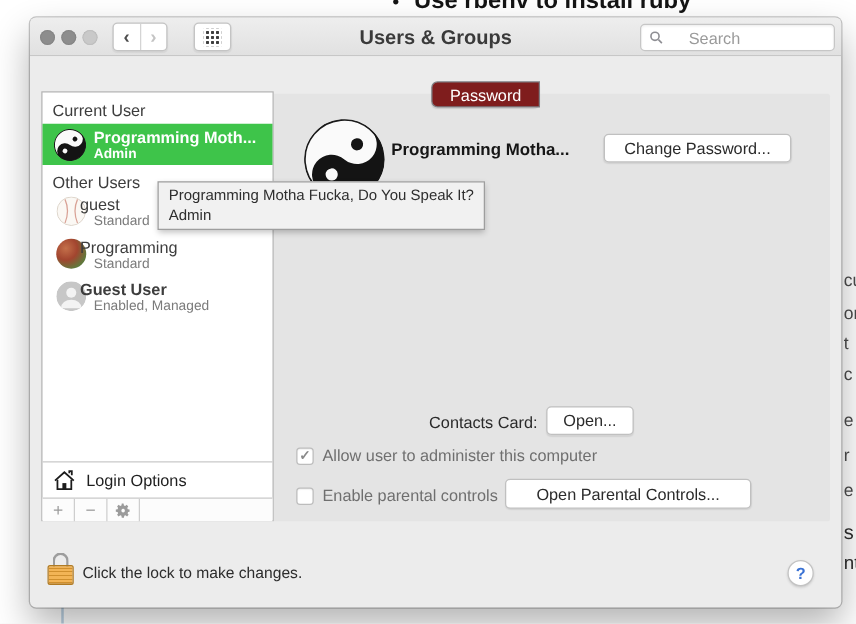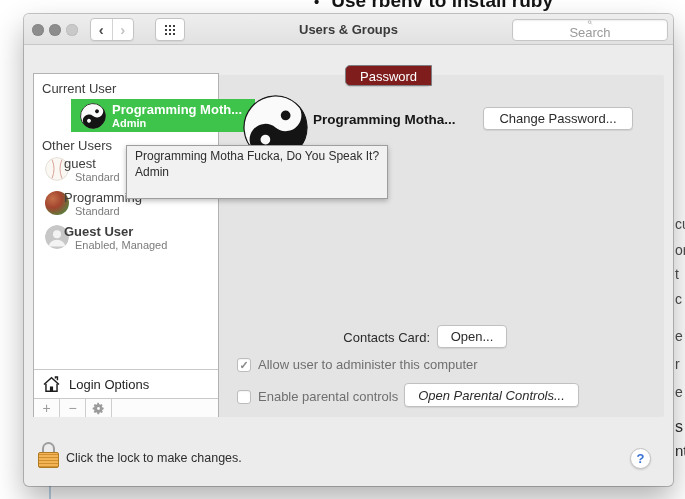--- a/index.html
+++ b/index.html
@@ -61,27 +61,27 @@
     box-shadow:0 1px 1px rgba(0,0,0,.06);
     display:flex; align-items:center; justify-content:center;
   }
   .grid-glyph {
     width:14px; height:14px;
     background-image:radial-gradient(circle, #3e3e3e 1.1px, transparent 1.35px);
     background-size:4px 4px; background-position:1px 1px;
   }
   .win-title {
     position:absolute; left:0; top:8px; width:100%; text-align:center;
-    font-size:13px; font-weight:600; color:#3a3a3a;
+    font-size:16px; font-weight:600; color:#3a3a3a;
   }
   .searchbox {
     position:absolute; left:488px; top:5px; width:156px; height:22px;
     background:#fff; border:1px solid #c6c6c6; border-radius:4px;
     box-shadow:inset 0 1px 2px rgba(0,0,0,.07);
-    display:flex; align-items:center; padding:0 6px; gap:0;flex-direction:column;
+    display:flex; align-items:center; padding:0 6px; gap:20px;
   }
   .searchbox .ph { font-size:13px; color:#9a9a9a; }
 
   
   .sidebar {
     position:absolute; left:9px; top:59px; width:186px; height:344px;
     background:#fff; border:1px solid #b2b2b2;
   }
   .sb-label { position:absolute; left:8px; font-size:13px; color:#3d3d3d; }
   .sb-row-selected {
@@ -136,21 +136,21 @@
   .btn {
     position:absolute; height:23px; background:#fff;
     border:1px solid #c0c0c0; border-radius:4px;
     box-shadow:0 1px 1px rgba(0,0,0,.08);
     font-size:13px; color:#2b2b2b; text-align:left;
     display:flex; align-items:center; justify-content:center; white-space:nowrap;
     font-family:"Liberation Sans", sans-serif;
   }
   .btn-change-pass { left:459px; top:93px;  width:150px; }
   .btn-open       { left:413px; top:311px; width:70px; }
-  .btn-parental   { left:380px; top:369px; width:175px; height:24px;font-style:italic; }
+  .btn-parental   { left:380px; top:369px; width:197px; height:24px; }
 
   .contacts-label { position:absolute; left:314px; top:316px; width:92px; text-align:right;
     font-size:13px; color:#2a2a2a; }
 
   .cb-row { position:absolute; display:flex; align-items:center; gap:7px; }
   .cb-row .cb {
     width:14px; height:14px; background:#fff; border:1px solid #bcbcbc;
     border-radius:3px; box-shadow:inset 0 1px 1px rgba(0,0,0,.05);
     display:flex; align-items:center; justify-content:center;
     font-size:11px; font-weight:700; color:#8a8a8a; line-height:12px;
@@ -176,21 +176,21 @@
     background:#fff; border:1px solid #c3c3c3; box-shadow:0 1px 2px rgba(0,0,0,.15);
     display:flex; align-items:center; justify-content:center;
     font-size:13px; font-weight:700; color:#3a72d4;
   }
 
   
   .tooltip {
     position:absolute; left:126px; top:145px; z-index:20;
     background:#f1f1f1; border:1px solid #9e9e9e;
     box-shadow:0 2px 5px rgba(0,0,0,.25);
-    padding:2px 8px 18px 8px; white-space:nowrap;
+    padding:2px 8px 3px 8px; white-space:nowrap;
   }
   .tooltip div { font-size:12px; color:#2e2e2e; line-height:16px; }
 </style>
 </head>
 <body>
 
 <div id="stage">
 
   <div class="bg-note">Use rbenv to install ruby</div>
   <div class="edge-frags">
@@ -235,21 +235,21 @@
 
     <div class="main-panel"></div>
 
     <div class="tabs">
       <div class="tab selected">Password</div>
     </div>
 
     <div class="sidebar">
       <div class="sb-label" style="top:7px;">Current User</div>
 
-      <div class="sb-row-selected" style="background:#3ec44a;margin-left:37px;">
+      <div class="sb-row-selected" style="background:#3ec44a;">
         <div class="avatar-sm">
           <svg width="26" height="26" viewBox="0 0 100 100" style="transform:rotate(40deg);">
             <circle cx="50" cy="50" r="48" fill="#fafafa" stroke="#1a1a1a" stroke-width="3"></circle>
             <path d="M50 2 a48 48 0 0 1 0 96 a24 24 0 0 1 0 -48 a24 24 0 0 0 0 -48 z" fill="#141414"></path>
             <circle cx="50" cy="26" r="7.5" fill="#141414"></circle>
             <circle cx="50" cy="74" r="7.5" fill="#fafafa"></circle>
           </svg>
         </div>
         <div>
           <div class="sel-name">Programming Moth...</div>

